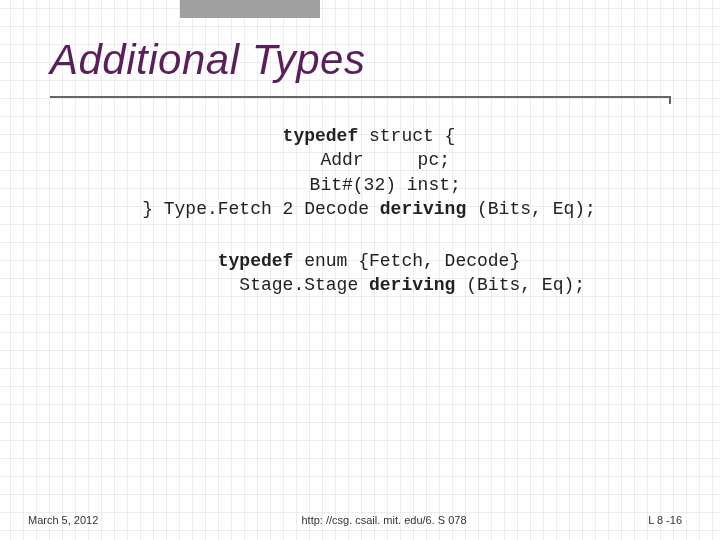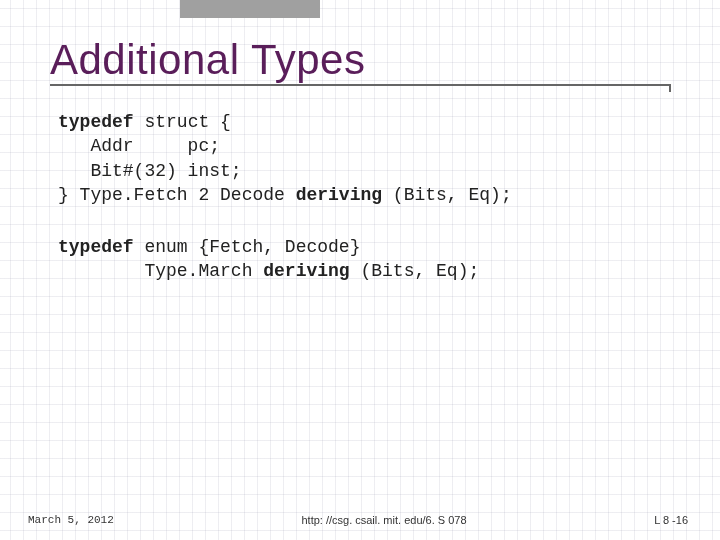--- a/index.html
+++ b/index.html
@@ -33,61 +33,63 @@
     position: absolute;
     top: 36px;
     left: 50px;
     right: 50px;
   }
   .title {
     font-size: 42px;
     color: #5a1e5a;
     font-weight: 400;
     letter-spacing: 0.5px;
-    padding-bottom: 0;
+    padding-bottom: 12px;
+    font-style: italic;
   }
   .title-underline {
     border-bottom: 2px solid #666;
     width: 100%;
     position: relative;
   }
   .corner {
     position: absolute;
     right: -1px;
     bottom: -8px;
     width: 8px;
     height: 8px;
     border-right: 2px solid #666;
   }
   .code-area {
     position: absolute;
-    top: 110px;
+    top: 124px;
     left: 58px;
     right: 40px;
+    text-align: center;
   }
   .code-block {
     font-family: "Courier New", monospace;
     font-size: 18px;
     line-height: 1.35;
     color: #222;
     white-space: pre;
     margin-bottom: 28px;
   }
   .kw { font-weight: bold; }
   .footer {
     position: absolute;
     bottom: 14px;
     left: 0;
     right: 0;
     font-size: 11px;
     color: #333;
   }
-  .footer-left { position: absolute; left: 28px; bottom: 0; font-family: Liberation Mono, monospace; }
+  .footer-left { position: absolute; left: 28px; bottom: 0; }
   .footer-center { position: absolute; left: 50%; transform: translateX(-50%); bottom: 0; margin-left: 24px; }
-  .footer-right { position: absolute; right: 32px; bottom: 0; }
+  .footer-right { position: absolute; right: 38px; bottom: 0; }
 </style>
 </head>
 <body>
 
 <div class="grid-overlay"></div>
 <div class="notch"></div>
 
 <div class="title-wrap">
   <div class="title">Additional Types</div>
   <div class="title-underline">
@@ -95,20 +97,20 @@
   </div>
 </div>
 
 <div class="code-area">
   <div class="code-block"><span class="kw">typedef</span><span> struct {</span>
 <span>   Addr     pc;</span>
 <span>   Bit#(32) inst;</span>
 <span>} Type.Fetch 2 Decode </span><span class="kw">deriving</span><span> (Bits, Eq);</span></div>
 
   <div class="code-block"><span class="kw">typedef</span><span> enum {Fetch, Decode}</span>
-<span>        Type.March </span><span class="kw">deriving</span><span> (Bits, Eq);</span></div>
+<span>        Stage.Stage </span><span class="kw">deriving</span><span> (Bits, Eq);</span></div>
 </div>
 
 <div class="footer">
   <span class="footer-left">March 5, 2012</span>
   <span class="footer-center">http: //csg. csail. mit. edu/6. S 078</span>
   <span class="footer-right">L 8 -16</span>
 </div>
 
 </body></html>

